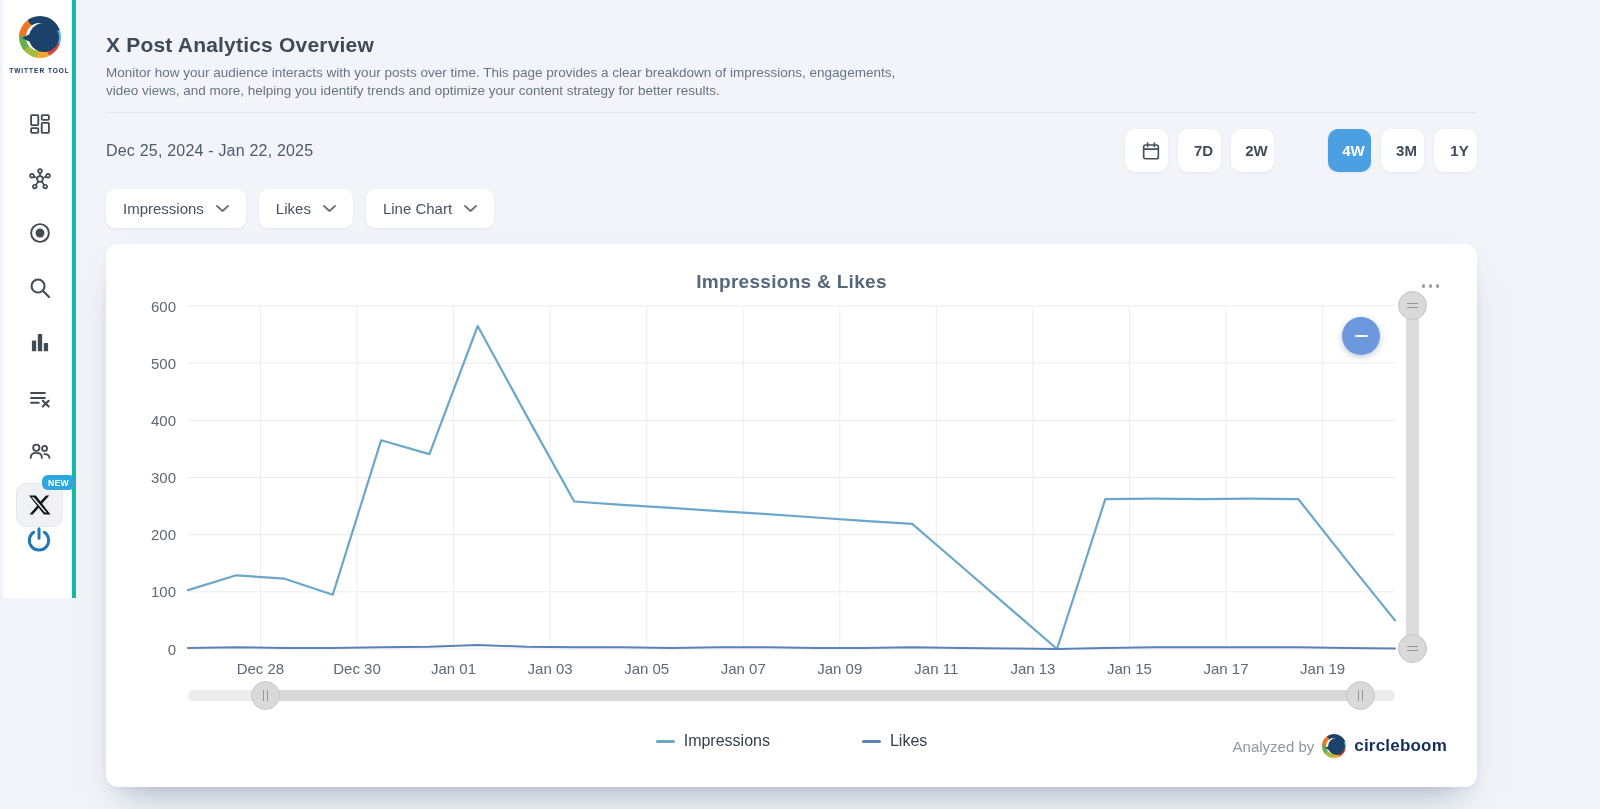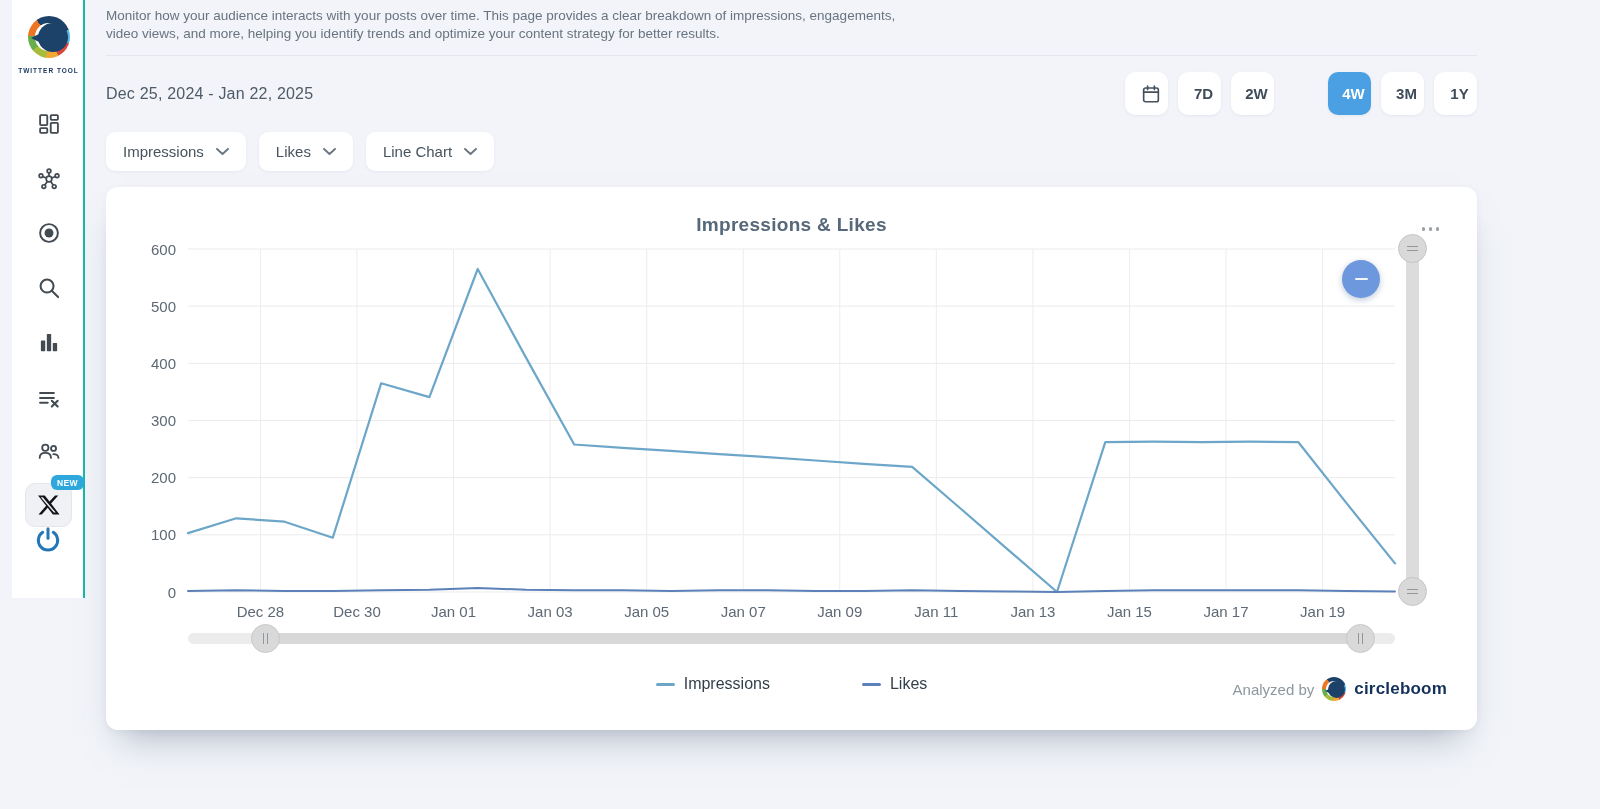--- a/index.html
+++ b/index.html
@@ -3,22 +3,22 @@
 <meta charset="utf-8">
 <style>
   * { margin:0; padding:0; box-sizing:border-box; }
   html,body { width:1600px; height:809px; overflow:hidden;
     font-family:"Liberation Sans","DejaVu Sans",sans-serif;
     background:#f2f4f9; }
 
   .app { position:relative; width:1600px; height:809px; }
 
   
-  .sidebar { position:absolute; left:12px; top:0; width:73px; height:598px;
-    background:#ffffff; border-right:2px solid #14b8a6; z-index:5; }
+  .sidebar { position:absolute; left:3px; top:0; width:73px; height:598px;
+    background:#ffffff; border-right:4px solid #14b8a6; z-index:5; }
   .logo { position:absolute; top:16px; left:0; width:73px; text-align:center; }
   .emblem { position:relative; display:inline-block; }
   .emblem .ring { position:absolute; inset:0; border-radius:50%;
     background:conic-gradient(from -88deg,#ec7623 0deg 52deg,#1d4269 52deg 158deg,
       #52b6e2 158deg 196deg,#d9453a 196deg 242deg,#f0a832 242deg 276deg,
       #a6bd3b 276deg 318deg,#68ae4b 318deg 360deg); }
   .emblem .hole { position:absolute; inset:17%; border-radius:50%; background:#fff; }
   .emblem .bird { position:absolute; top:16%; bottom:14%; left:25%; right:4%;
     border-radius:50%; background:#1d4269; }
   .emblem .bird::before { content:""; position:absolute; left:-22%; top:38%;
@@ -214,20 +214,21 @@
         <g fill="none" stroke="#2277b8" stroke-width="2.6" stroke-linecap="round">
           <line x1="13" y1="3.2" x2="13" y2="11.5"></line>
           <path d="M8.4 6.3a8.4 8.4 0 1 0 9.2 0"></path>
         </g>
       </svg>
     </button>
   </aside>
 
   <main class="main">
 
+    <h1 class="page-title">X Post Analytics Overview</h1>
     <p class="page-subtitle">Monitor how your audience interacts with your posts over time. This page provides a clear breakdown of impressions, engagements, video views, and more, helping you identify trends and optimize your content strategy for better results.</p>
     <div class="divider"></div>
 
     <div class="toolbar-row">
       <div class="date-range">Dec 25, 2024 - Jan 22, 2025</div>
       <div class="range-group">
         <button class="cal-btn">
           <svg width="22" height="22" viewBox="0 0 24 24">
             <g fill="none" stroke="#44505c" stroke-width="1.8" stroke-linecap="round">
               <rect x="4" y="5.5" width="16" height="15" rx="2"></rect>

